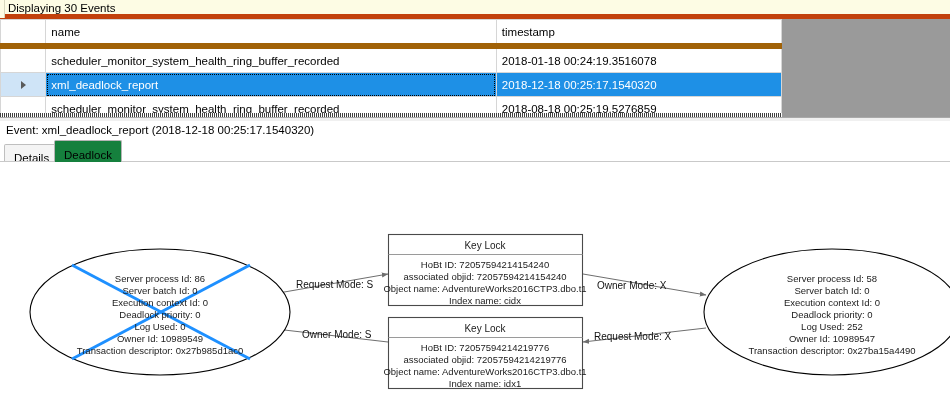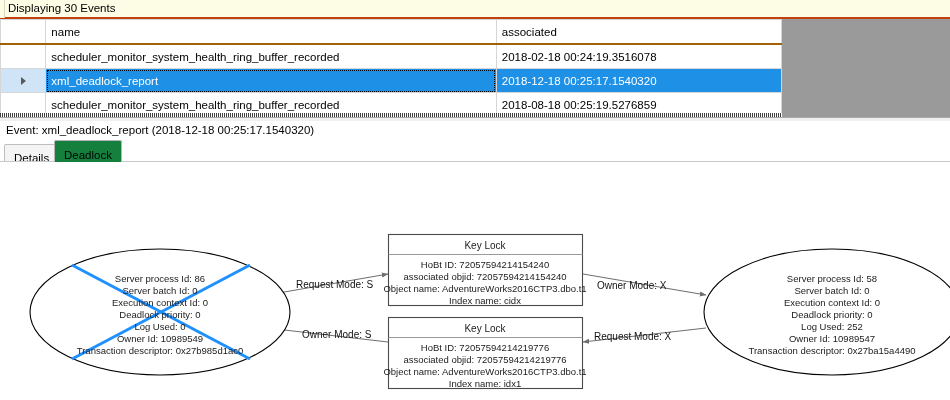--- a/index.html
+++ b/index.html
@@ -8,21 +8,21 @@
     background:#ffffff;
     font-family:"Liberation Sans","DejaVu Sans",sans-serif;
     font-size:11px;color:#000;
     -webkit-font-smoothing:none;
   }
   .app{position:relative;width:950px;height:400px;box-sizing:border-box;}
 
   
   .events-band{
     position:absolute;left:0;top:0;width:950px;height:19px;
-    background:#fdfce4;border-bottom:2px solid #c2410c;
+    background:#fdfce4;border-bottom:5px solid #c2410c;
     box-sizing:border-box;
   }
   .events-band .vtick{
     position:absolute;left:0;top:0;width:4px;height:18px;
     background:#fdfce4;border-right:1px solid #d8d8be;
   }
   .events-band .label{
     position:absolute;left:8px;top:2px;font-size:11.5px;color:#000;
   }
 
@@ -38,21 +38,21 @@
   .grid-table col.c-sel{width:28px;}
   .grid-table col.c-name{width:278px;}
   .grid-table col.c-ts{width:176px;}
   .grid-table th,.grid-table td{
     border:1px solid #d6d6d6;
     height:23px;padding:0 0 0 5px;
     font-size:11.5px;font-weight:normal;text-align:left;
     vertical-align:middle;white-space:nowrap;overflow:hidden;
     background:#ffffff;
   }
-  .grid-table th{border-bottom:2px solid #a16207;color:#000;}
+  .grid-table th{border-bottom:6px solid #a16207;color:#000;}
   .grid-table td.sel-cell,.grid-table th.sel-cell{
     padding:0;text-align:center;background:#ffffff;
   }
   .row-selected td{background:#1e90e6;color:#ffffff;}
   .row-selected td.sel-cell{background:#cfe4f7;}
   .row-selected td.name-cell{
     outline:1px dotted #000;outline-offset:-2px;
   }
   .arrow-glyph{
     display:inline-block;width:0;height:0;
@@ -129,28 +129,28 @@
     <table class="grid-table">
       <colgroup>
           <col class="c-sel">
           <col class="c-name">
           <col class="c-ts">
         </colgroup>
       <thead>
         <tr>
           <th class="sel-cell"></th>
           <th>name</th>
-          <th>associated</th>
+          <th>timestamp</th>
         </tr>
       </thead>
       <tbody>
         <tr>
           <td class="sel-cell"></td>
           <td class="name-cell">scheduler_monitor_system_health_ring_buffer_recorded</td>
-          <td>2018-02-18 00:24:19.3516078</td>
+          <td>2018-01-18 00:24:19.3516078</td>
         </tr>
         <tr class="row-selected">
           <td class="sel-cell">
             <span class="arrow-glyph"></span>
           </td>
           <td class="name-cell">xml_deadlock_report</td>
           <td>2018-12-18 00:25:17.1540320</td>
         </tr>
         <tr>
           <td class="sel-cell"></td>

